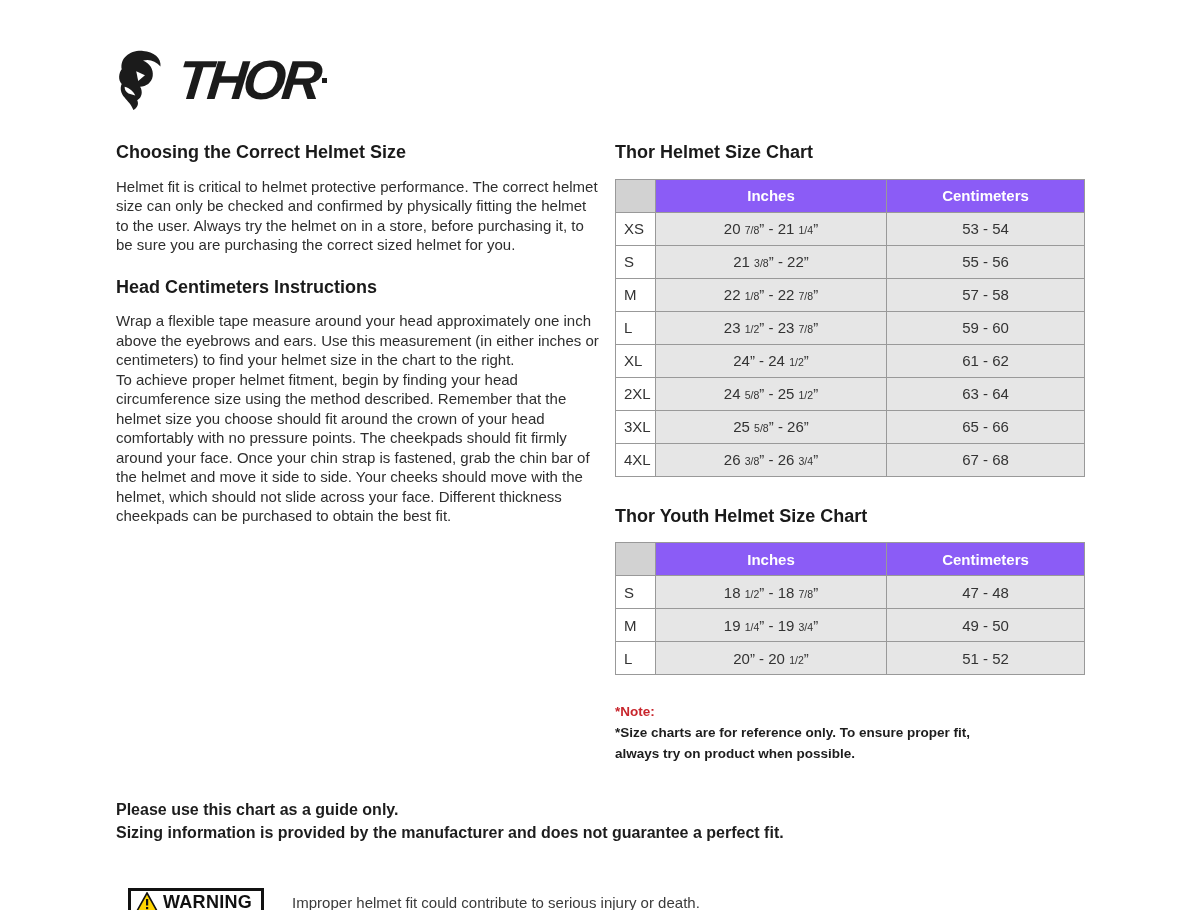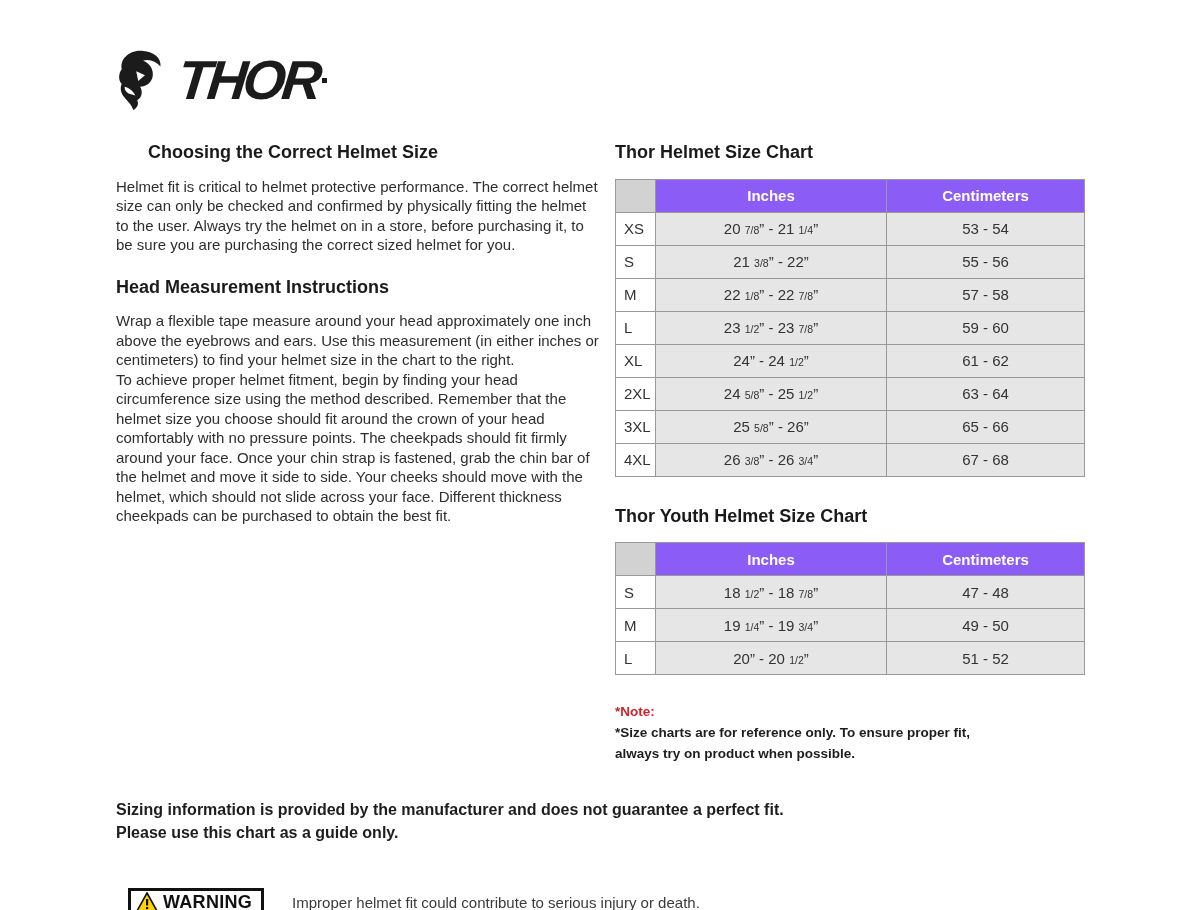--- a/index.html
+++ b/index.html
@@ -21,21 +21,21 @@
   }
   .reg-dot { display:inline-block; width:5px; height:5px; background:#1b1b1b; margin-left:4px; }
 
   
   .columns { display:flex; gap:15px; align-items:flex-start; }
   .col-left  { width:484px; }
   .col-right { width:469px; }
 
   h2 { font-size:18px; font-weight:bold; color:#1a1a1a; line-height:1.2; }
   .col-left h2 { margin:22px 0 13px; }
-  .col-left .section:first-child h2 { margin-top:6px;margin-left:32px; }
+  .col-left .section:first-child h2 { margin-top:6px; }
   .col-left p { font-size:15px; line-height:1.3; color:#2e2e2e; }
 
   .chart-title { margin:0 0 15px; }
   .chart-title.youth { margin-top:29px; }
   .col-right .chart-title:first-child { margin-top:6px; }
 
   
   table { width:100%; border-collapse:collapse; table-layout:fixed; }
   col.c-size { width:40px; } col.c-in { width:231px; } col.c-cm { width:198px; }
   th, td { border:1px solid #999; height:33px; font-size:15px; vertical-align:middle; }
@@ -79,21 +79,21 @@
     </div>
 
     <div class="columns">
 
       <div class="col-left">
         <div class="section">
           <h2>Choosing the Correct Helmet Size</h2>
           <p>Helmet fit is critical to helmet protective performance. The correct helmet size can only be checked and confirmed by physically fitting the helmet to the user. Always try the helmet on in a store, before purchasing it, to be sure you are purchasing the correct sized helmet for you.</p>
         </div>
         <div class="section">
-          <h2>Head Measurement Instructions</h2>
+          <h2>Head Centimeters Instructions</h2>
           <p>Wrap a flexible tape measure around your head approximately one inch above the eyebrows and ears. Use this measurement (in either inches or centimeters) to find your helmet size in the chart to the right.</p>
         </div>
         <div class="section">
           <p>To achieve proper helmet fitment, begin by finding your head circumference size using the method described. Remember that the helmet size you choose should fit around the crown of your head comfortably with no pressure points. The cheekpads should fit firmly around your face. Once your chin strap is fastened, grab the chin bar of the helmet and move it side to side. Your cheeks should move with the helmet, which should not slide across your face. Different thickness cheekpads can be purchased to obtain the best fit.</p>
         </div>
       </div>
 
       <div class="col-right">
 
         <h2 class="chart-title">Thor Helmet Size Chart</h2>
@@ -189,22 +189,22 @@
 
         <div class="note">
           <span class="note-label">*Note:</span>
           <span class="note-text">*Size charts are for reference only. To ensure proper fit, always try on product when possible.</span>
         </div>
 
       </div>
     </div>
 
     <div class="footer">
+      <div>Please use this chart as a guide only.</div>
       <div>Sizing information is provided by the manufacturer and does not guarantee a perfect fit.</div>
-      <div>Please use this chart as a guide only.</div>
     </div>
 
     <div class="warning-row">
       <div class="warning-box">
         <svg width="22" height="20" viewBox="0 0 22 20" xmlns="http://www.w3.org/2000/svg">
           <polygon points="11,1 21,19 1,19" fill="#ffd400" stroke="#111" stroke-width="1.6"></polygon>
           <rect x="10" y="7" width="2.2" height="6.5" fill="#111"></rect>
           <rect x="10" y="15" width="2.2" height="2.2" fill="#111"></rect>
         </svg>
         <span class="warning-label">WARNING</span>

